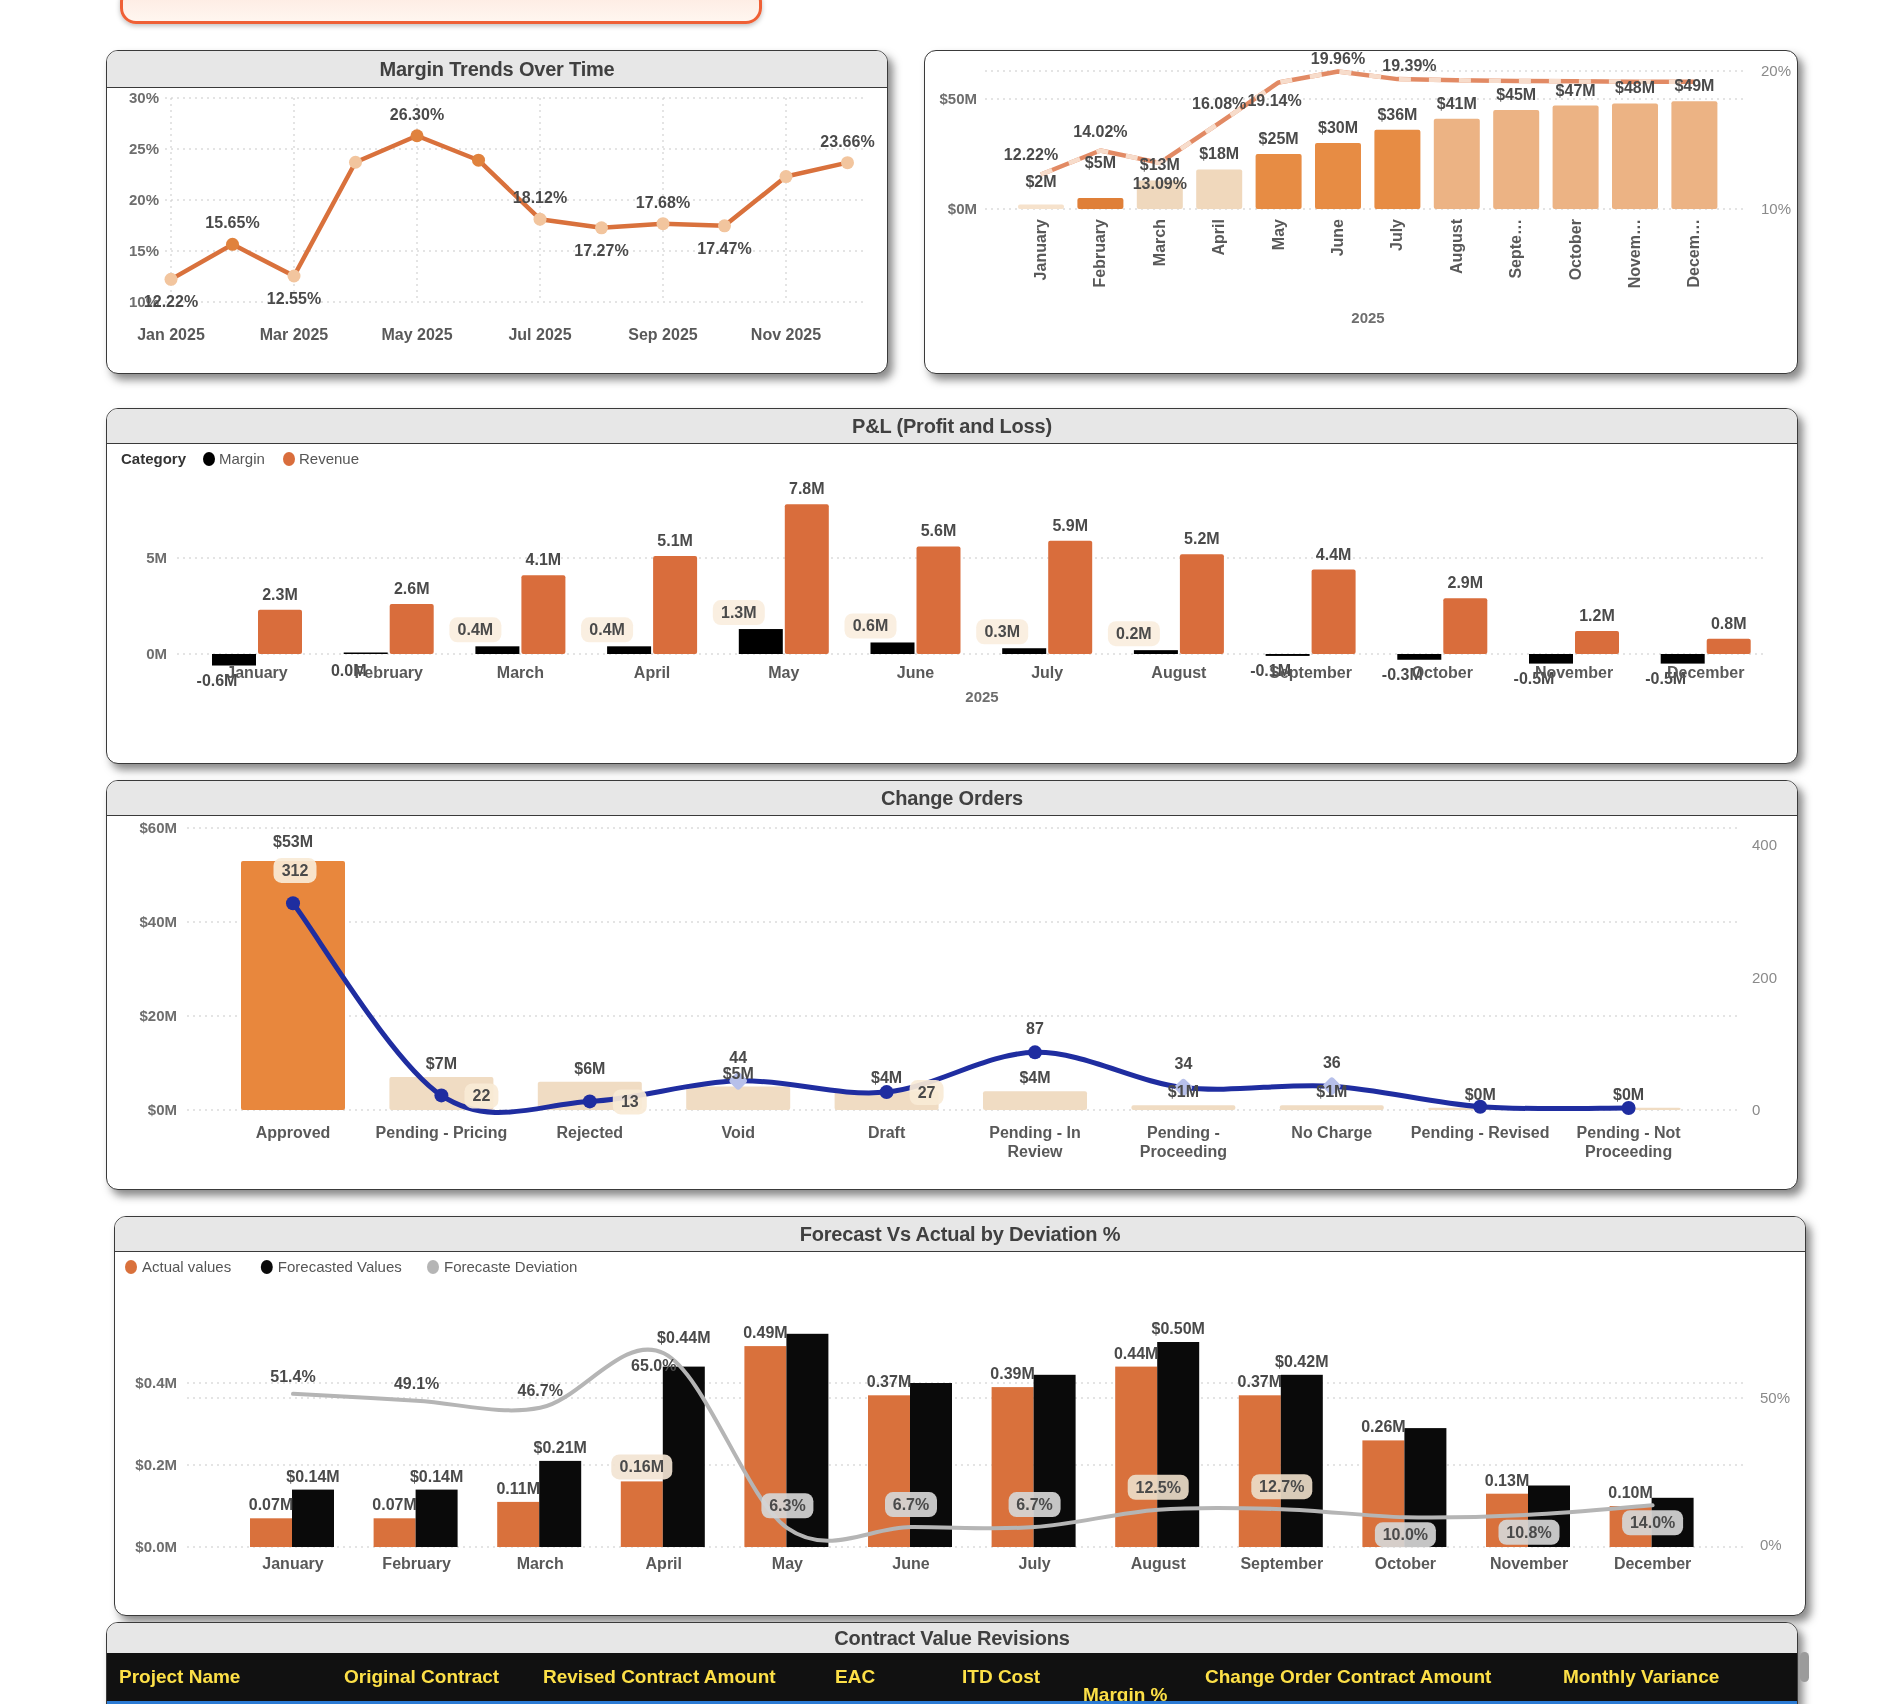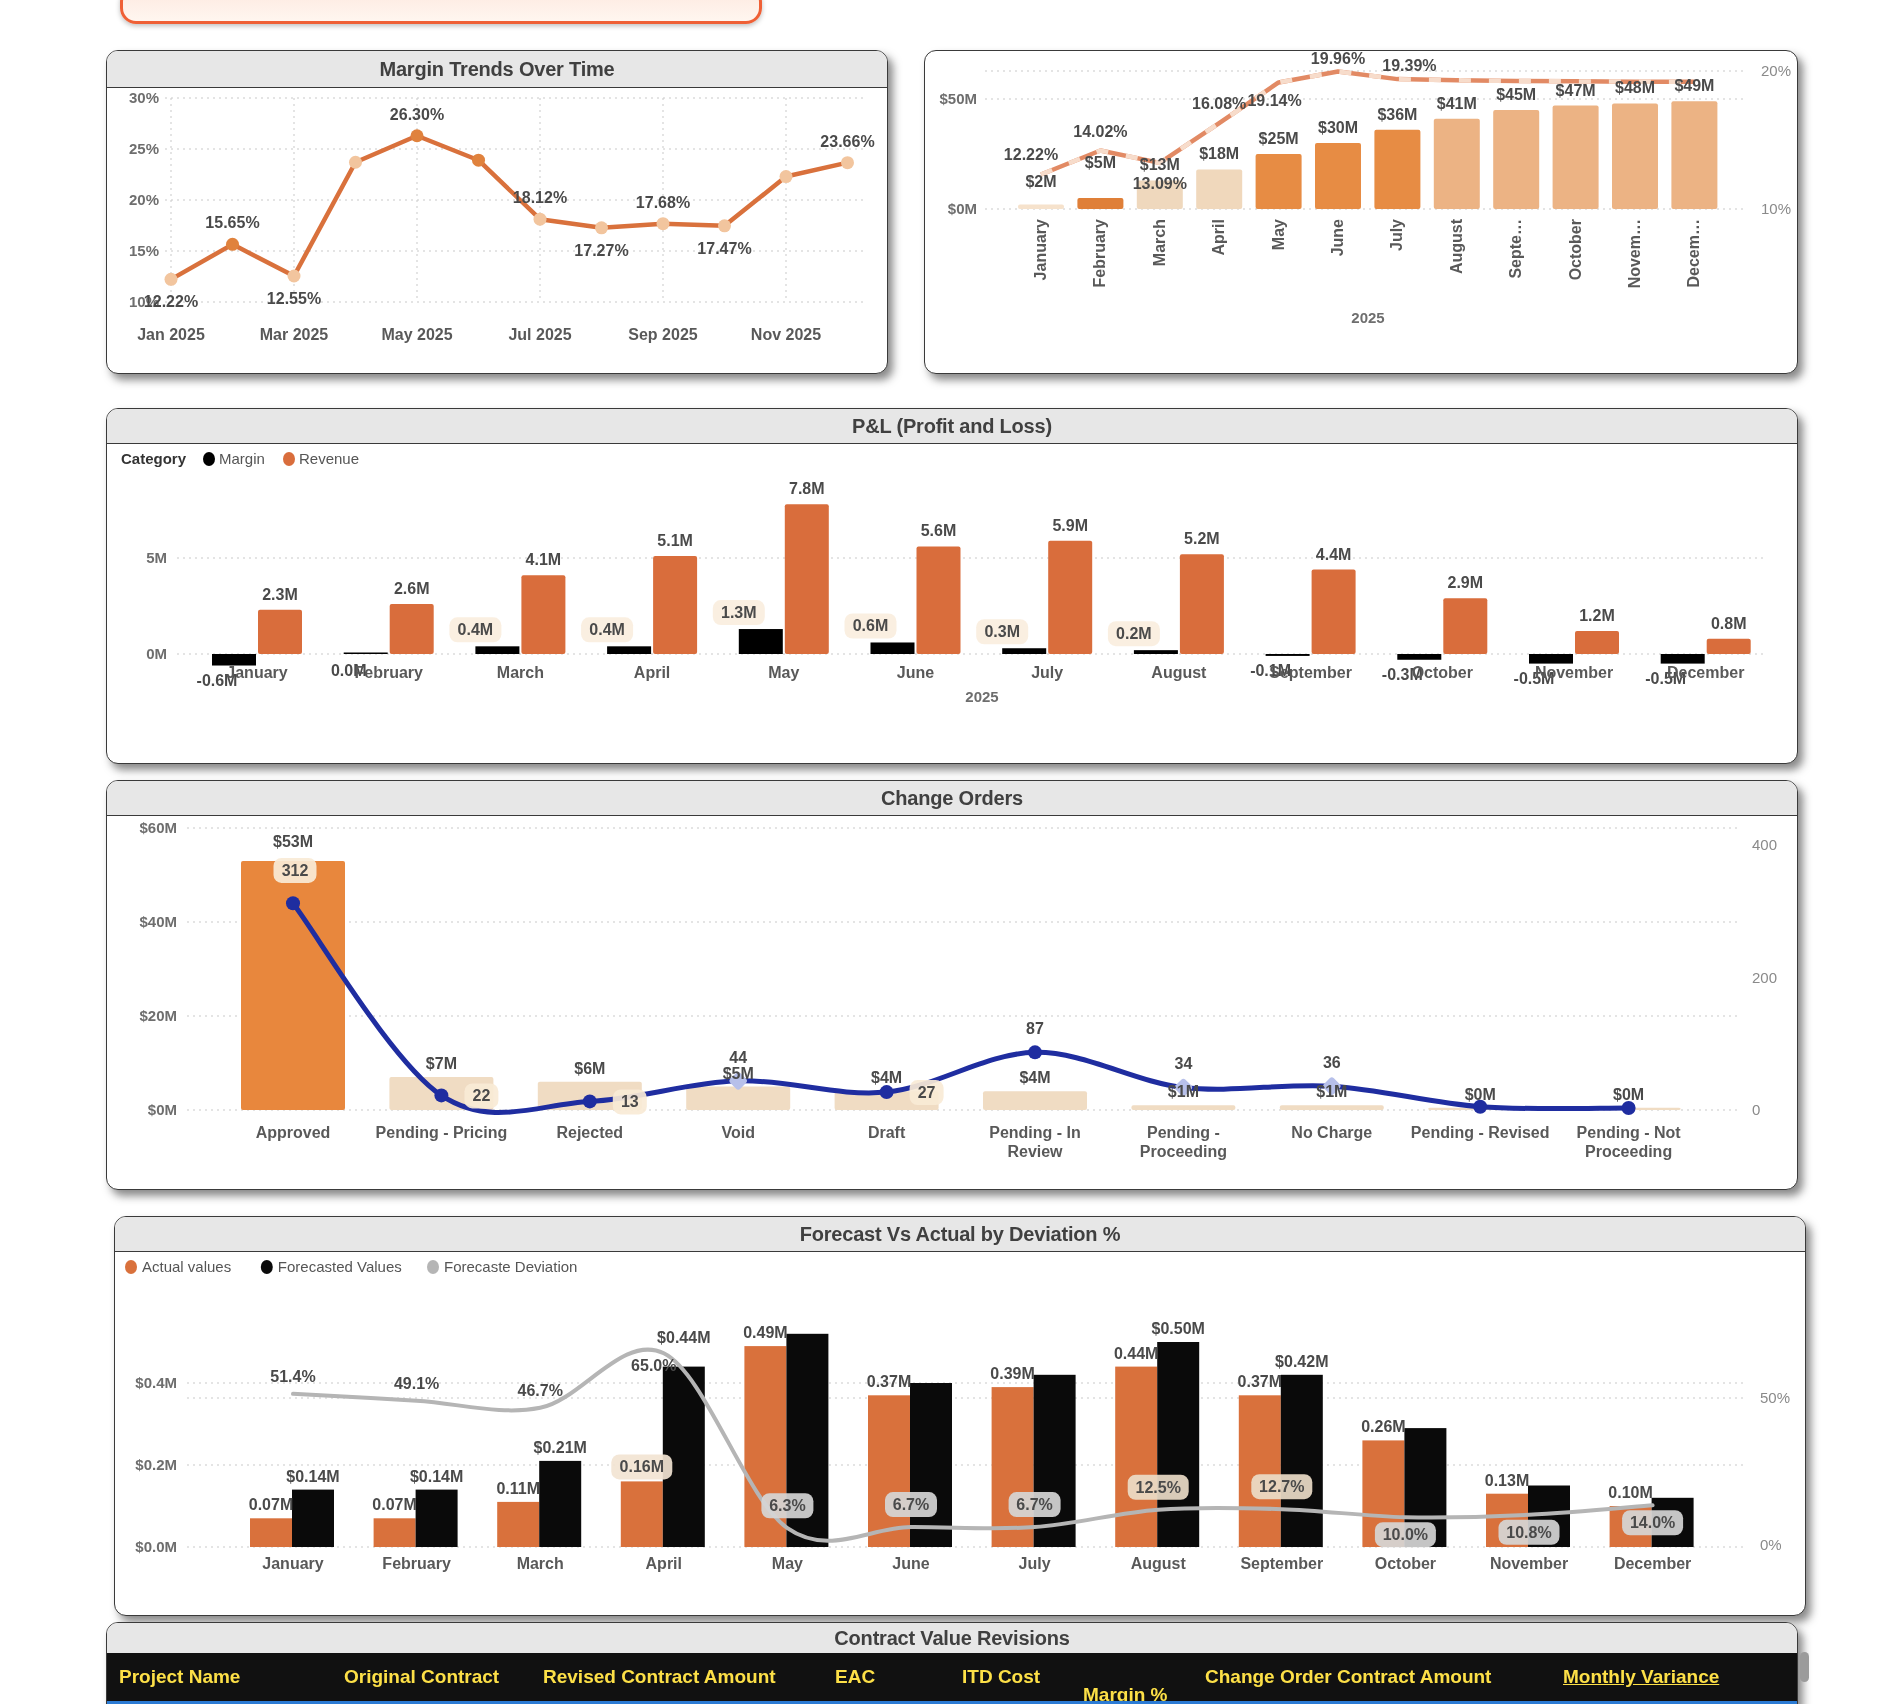--- a/index.html
+++ b/index.html
@@ -420,19 +420,19 @@
       <span class="panel-title">Contract Value Revisions</span>
     </div>
     <div class="t-head" id="tableHead">
         <span class="t-col" style="width: 225px;">Project Name</span>
         <span class="t-col" style="width: 199px;">Original Contract</span>
         <span class="t-col" style="width: 292px;">Revised Contract Amount</span>
         <span class="t-col" style="width: 127px;">EAC</span>
         <span class="t-col" style="width: 121px;">ITD Cost</span>
         <span class="t-col" style="width: 122px; margin-top: 36px;">Margin %</span>
         <span class="t-col" style="width: 358px;">Change Order Contract Amount</span>
-        <span class="t-col" style="width: 230px; text-decoration: underline;">Monthly Variance</span>
+        <span class="t-col" style="width: 230px;">Monthly Variance</span>
       </div>
     <div class="t-sliver"></div>
   </section>
 
   <div class="scroll-dot"></div>
 </div>
 
 </body></html>

